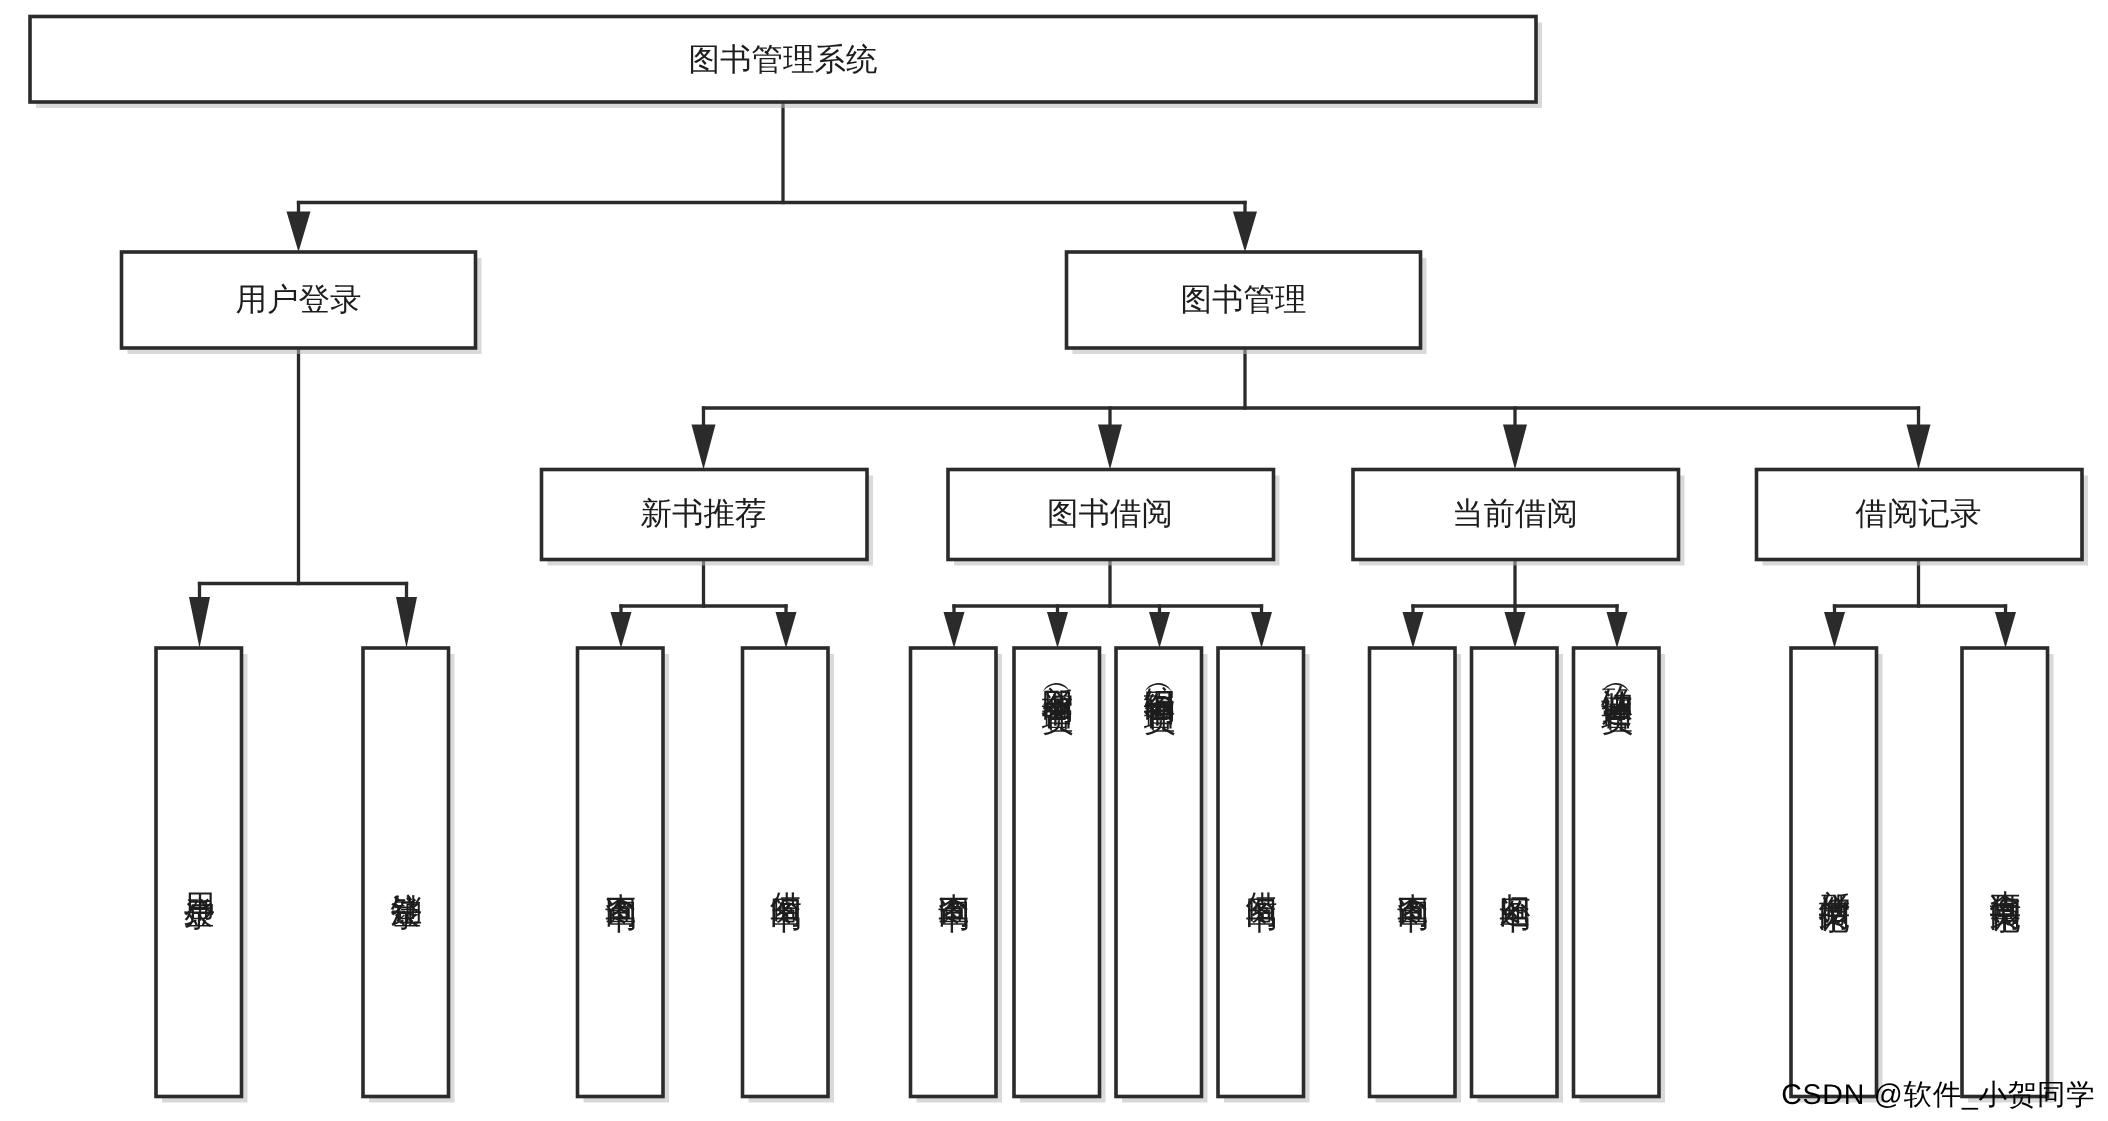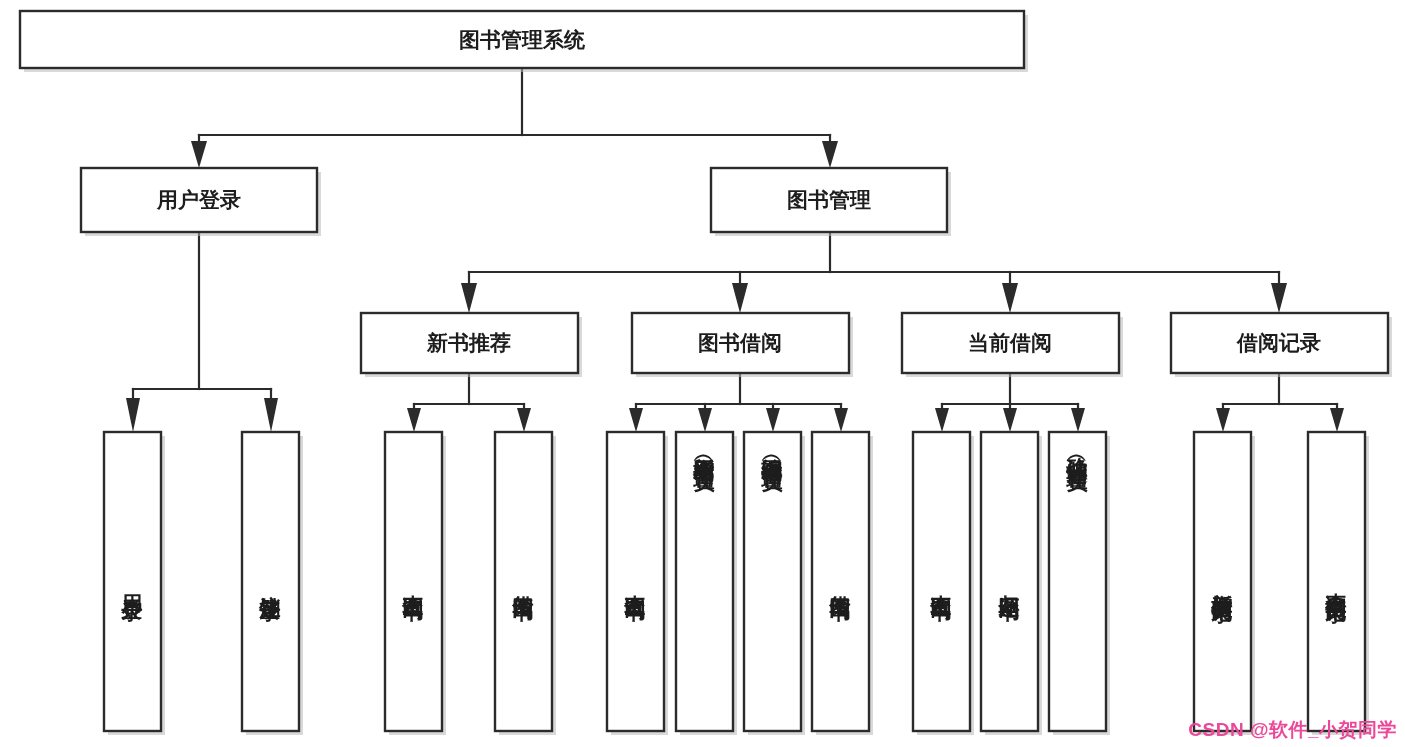--- a/index.html
+++ b/index.html
@@ -11,21 +11,20 @@
     width: 1405px;
     height: 747px;
     font-family: "Liberation Sans", "DejaVu Sans", sans-serif;
     position: relative;
     overflow: hidden;
   }
   #diagram-root {
     position: relative;
     width: 1405px;
     height: 747px;
-    font-weight: bold;
   }
   svg#flow {
     position: absolute;
     left: 0;
     top: 0;
     width: 1405px;
     height: 747px;
   }
   .node-box {
     fill: #ffffff;
@@ -71,21 +70,21 @@
   }
   .leaf-label-wrap.top-align {
     align-items: flex-start;
   }
   #watermark {
     position: absolute;
     right: 8px;
     bottom: 4px;
     font-family: "Liberation Sans", "DejaVu Sans", sans-serif;
     font-size: 19px;
-    color: #ec4899;
+    color: #000000;
     white-space: nowrap;
     letter-spacing: 0.5px;
     text-align: center;
   }
 </style>
 </head>
 <body>
 
 <div id="diagram-root">
 

